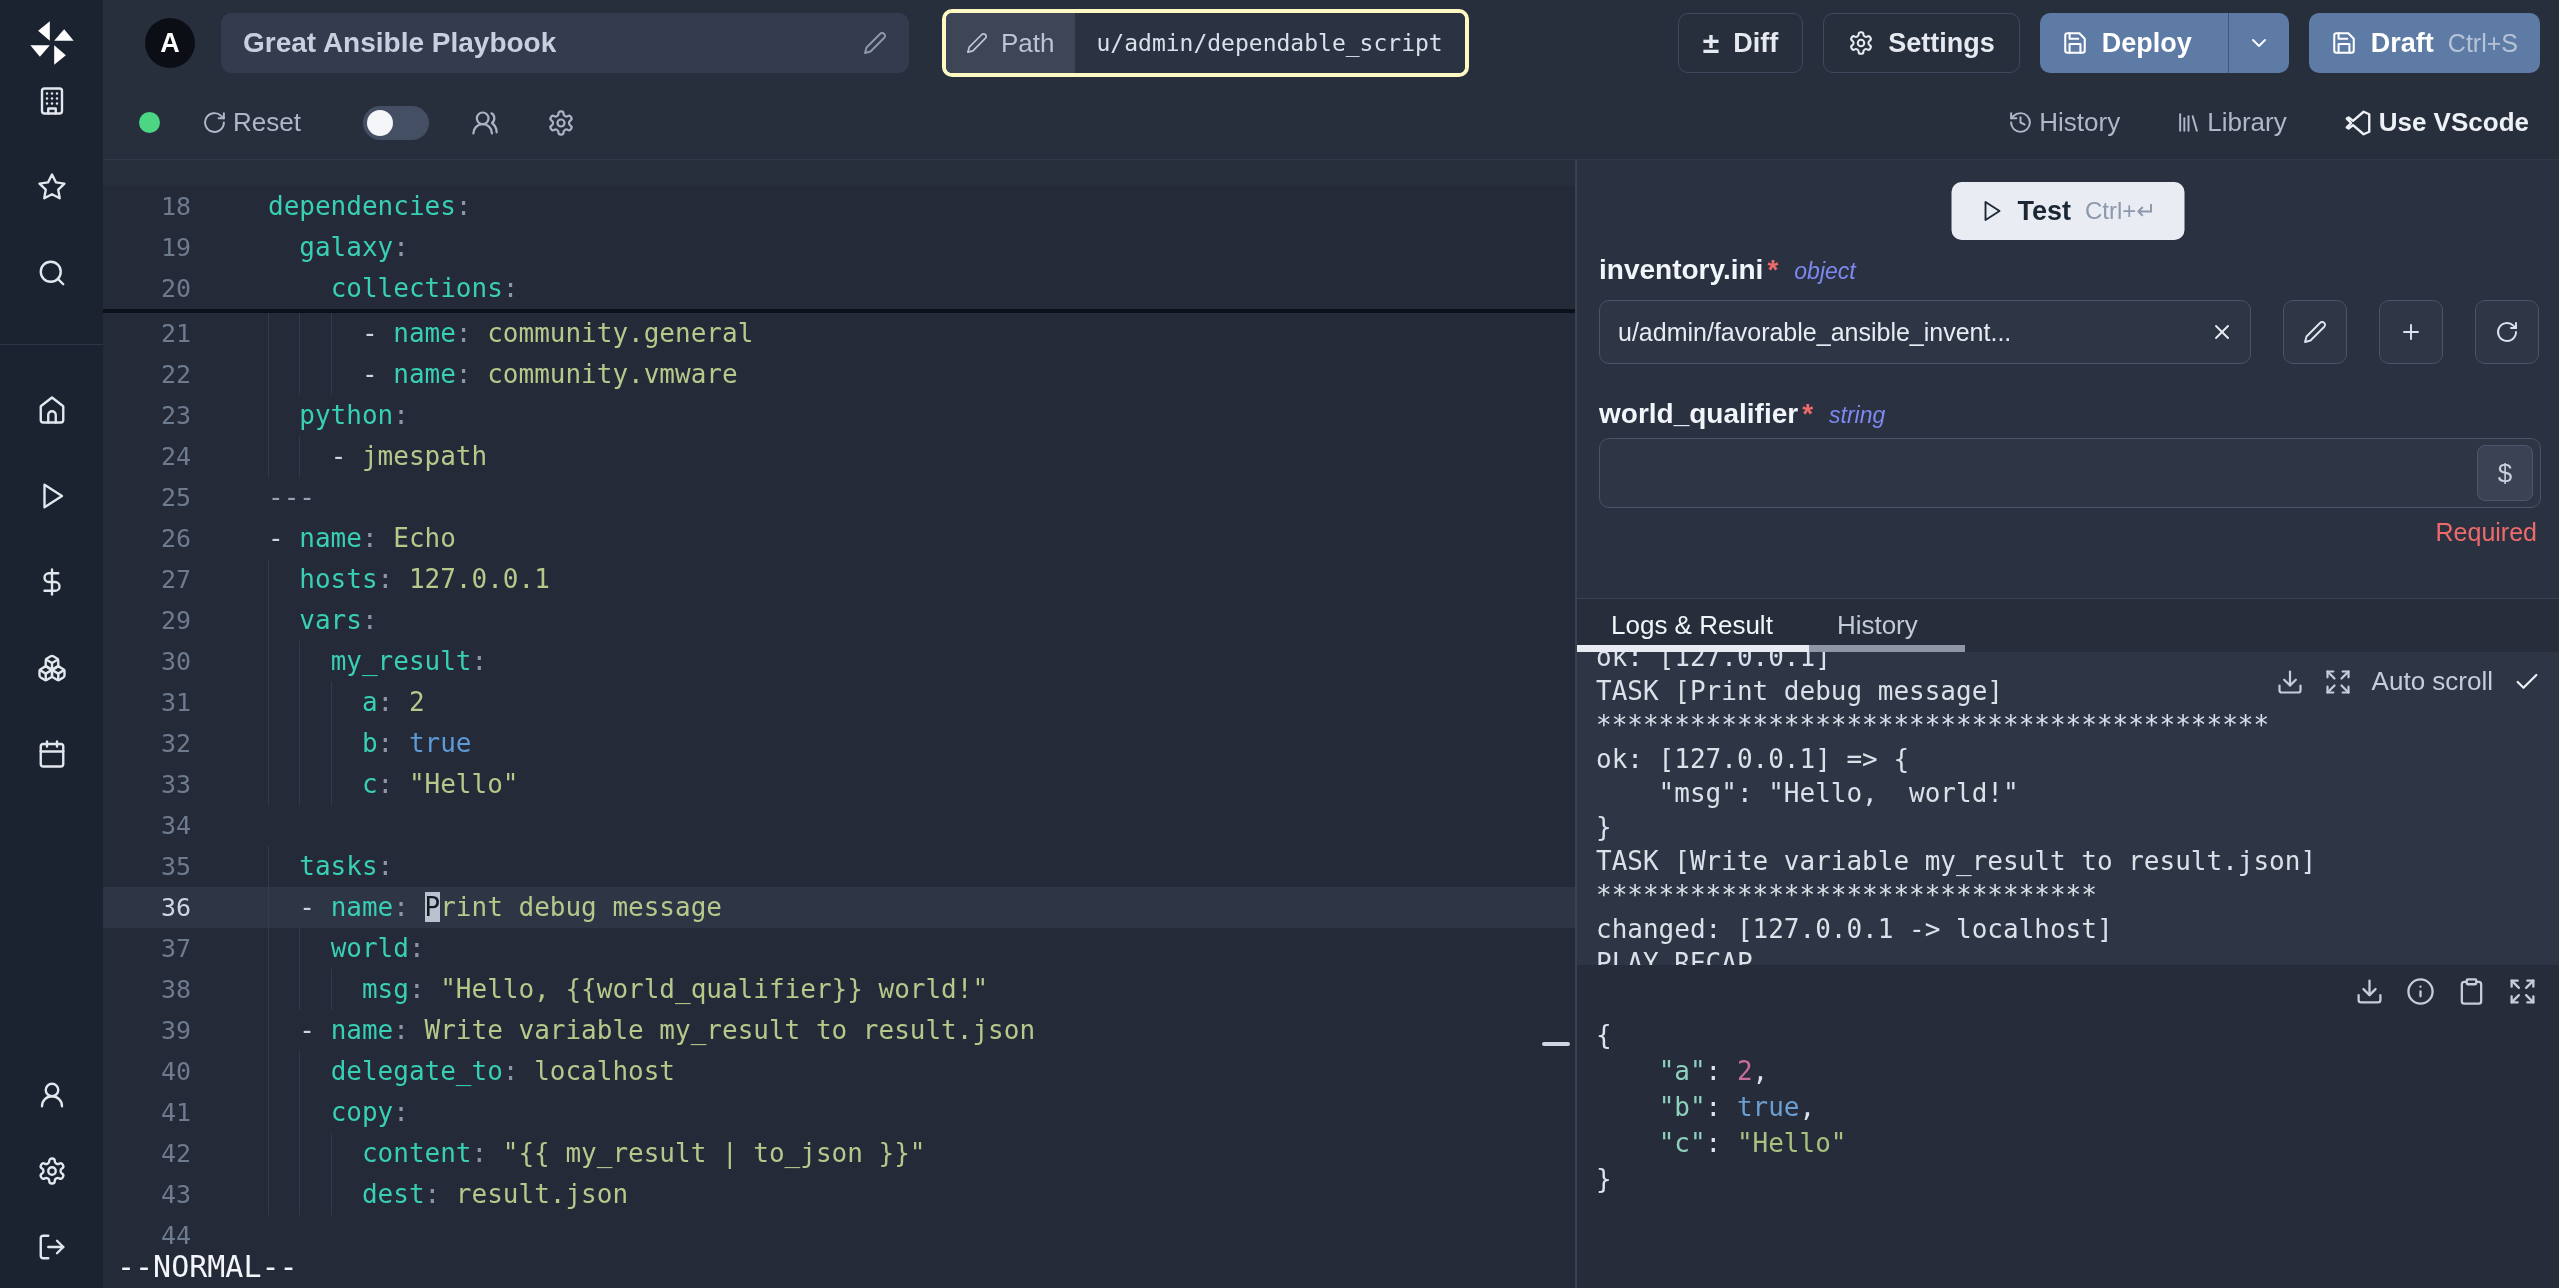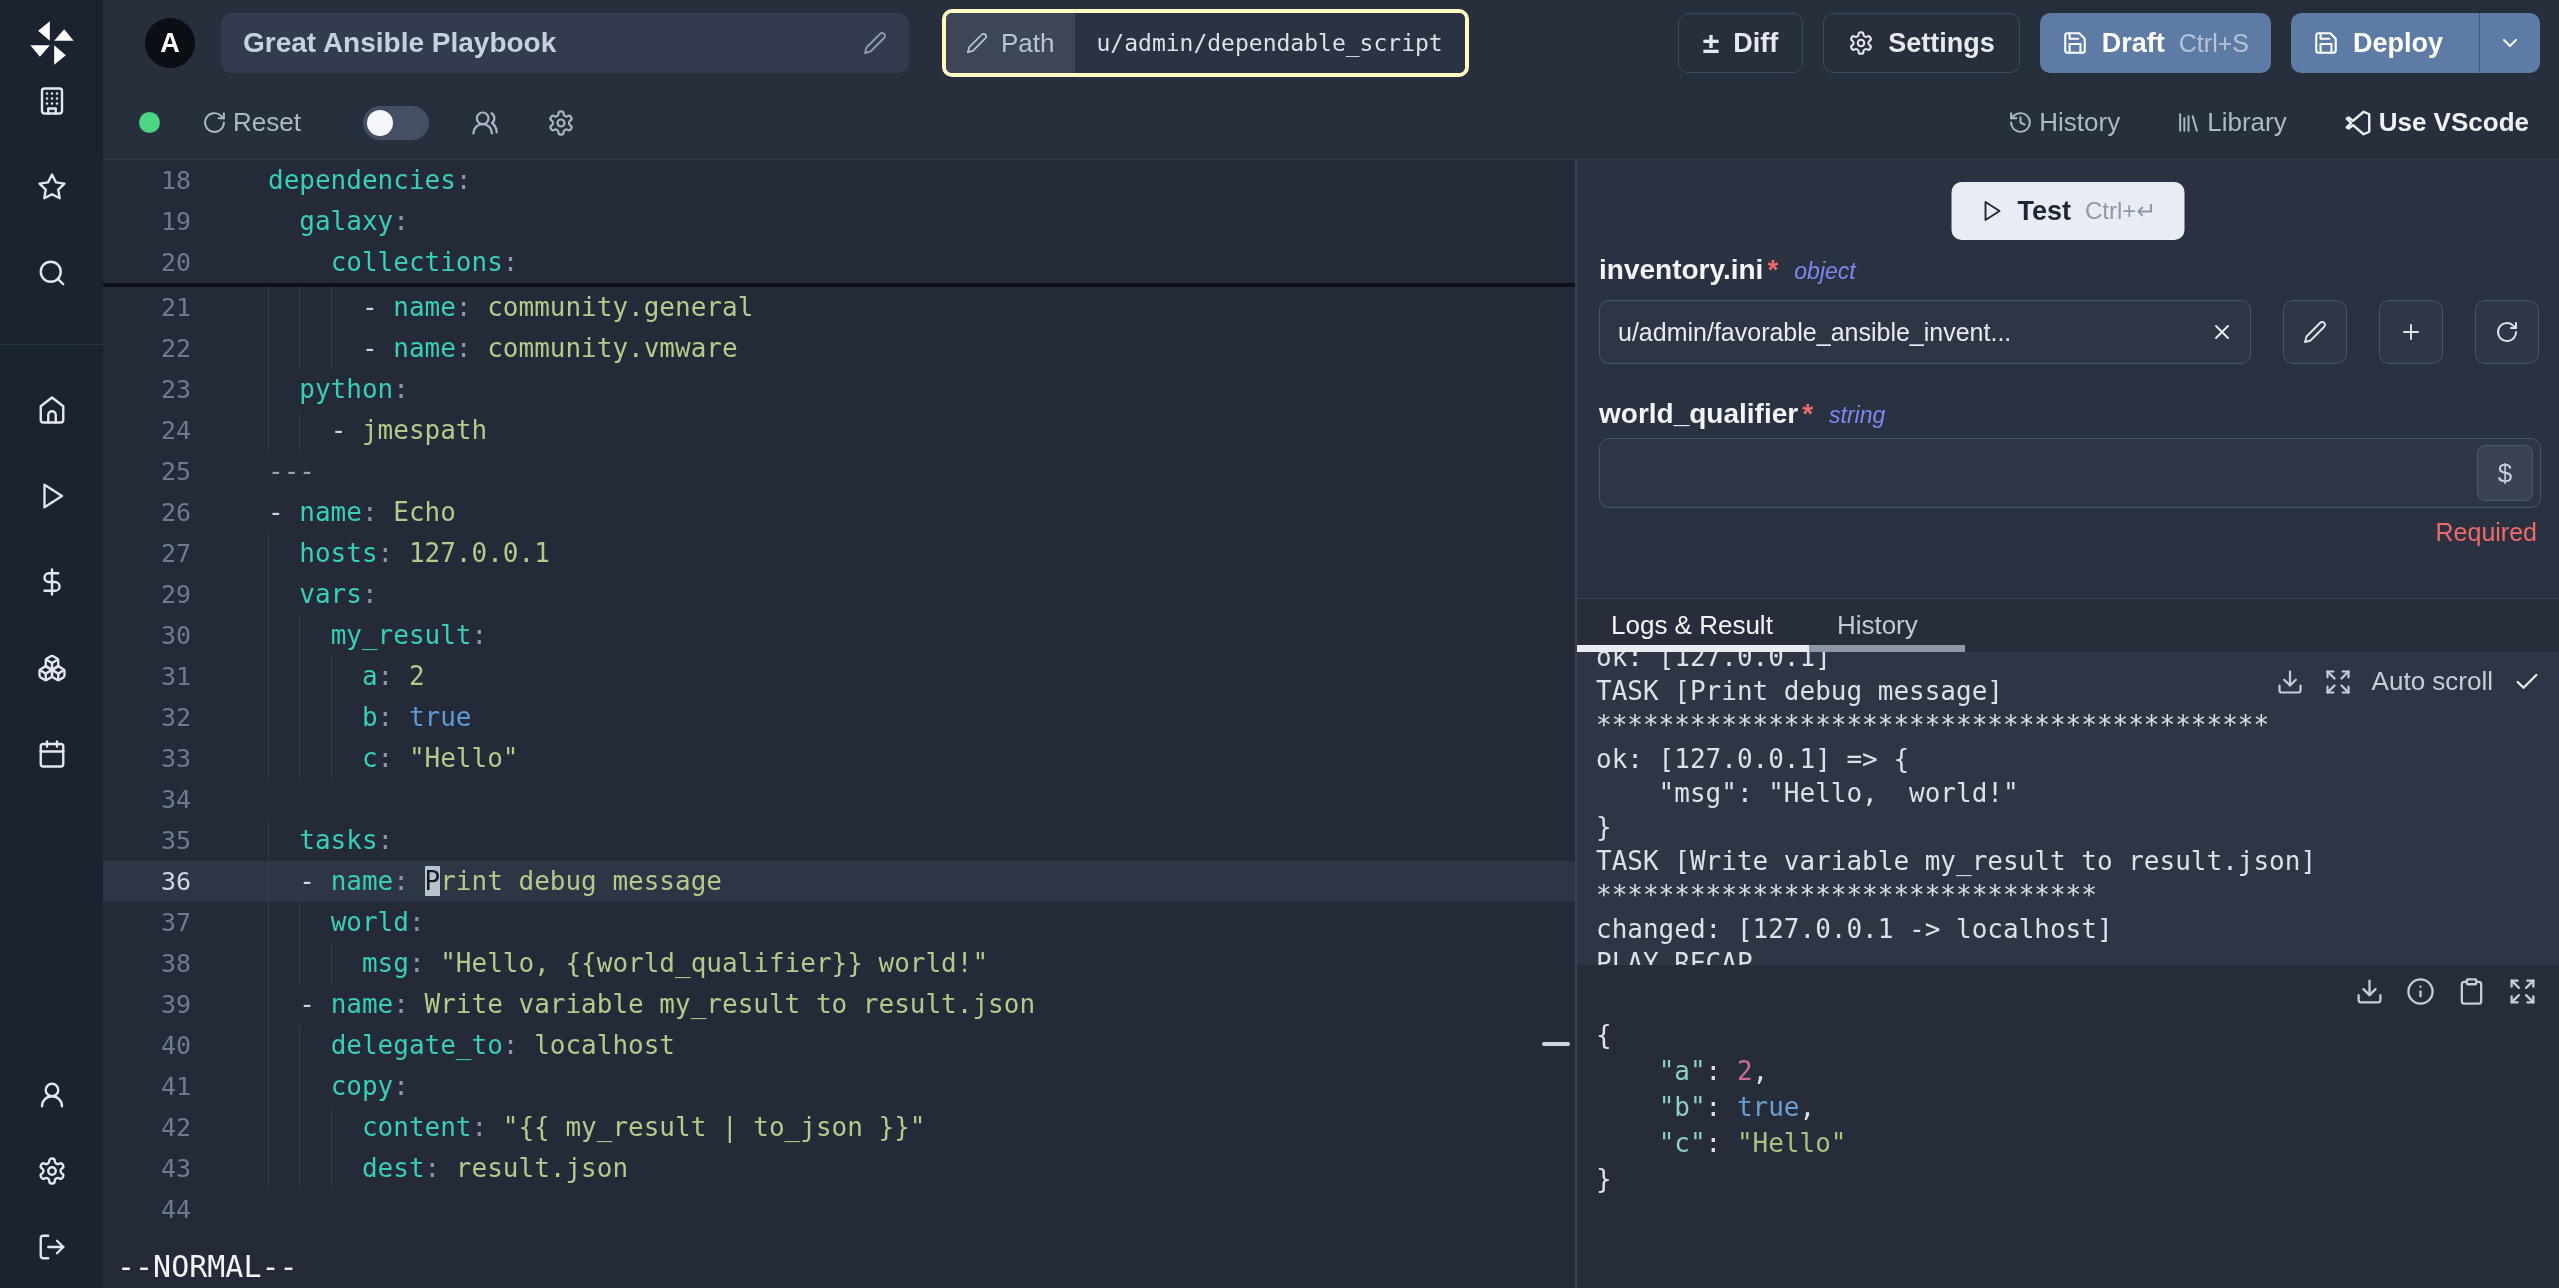--- a/index.html
+++ b/index.html
@@ -56,21 +56,21 @@
   .tb-item .ic{width:25px;height:25px;}
   .toggle{margin-left:62px;width:66px;height:34px;border-radius:17px;background:#454f63;position:relative;cursor:pointer;}
   .toggle .knob{position:absolute;left:4px;top:4px;width:26px;height:26px;border-radius:50%;background:#f4f6f9;}
   .tb-icon{width:28px;height:28px;color:#aab4c2;cursor:pointer;}
   .tb-right{margin-left:auto;display:flex;align-items:center;gap:56px;}
   .tb-right .vscode{color:#eef1f6;font-weight:700;}
   .tb-right .vscode .ic{width:30px;height:30px;}
 
   
   .content{position:absolute;left:103px;right:0;top:160px;bottom:0;display:flex;}
-  .editor{width:1472px;background:#242a37;position:relative;overflow:hidden;flex:0 0 auto;}
+  .editor{width:1472px;background:#242a37;position:relative;overflow:hidden;flex:0 0 auto;margin-top:26px;}
   .vdivider{width:2px;background:#3a4252;position:relative;flex:0 0 auto;}
   .drag-dash{position:absolute;left:-33px;top:882px;width:28px;height:4px;border-radius:2px;background:#cfd6e2;cursor:col-resize;}
 
   
   .cl{position:relative;height:41px;line-height:41px;white-space:pre;
       font-family:"DejaVu Sans Mono",monospace;font-size:26px;padding-left:165px;box-sizing:border-box;}
   .cl .num{position:absolute;left:0;top:0;width:88px;text-align:right;color:#6e7a8e;font-size:25px;}
   .cl.current{background:#2e3545;}
   .cl.current .num{color:#cfd6e2;}
   .guide{position:absolute;top:0;bottom:0;width:1px;background:#38425366;background:#384253;opacity:.75;}
@@ -281,41 +281,41 @@
       </div>
       <div class="btn btn-slate">
         <span class="main">
           <span class="ic">
               <svg viewBox="0 0 24 24">
                 <path d="M19 21H5a2 2 0 0 1-2-2V5a2 2 0 0 1 2-2h11l5 5v11a2 2 0 0 1-2 2z"></path>
                 <path d="M17 21v-8H7v8"></path>
                 <path d="M7 3v5h8"></path>
               </svg>
             </span>
-          <span>Draft</span>
-          <span class="shortcut">Ctrl+S</span>
+          <span>Deploy</span>
+        </span>
+        <span class="chev-seg">
+          <span class="ic">
+              <svg viewBox="0 0 24 24">
+                <path d="m6 9 6 6 6-6"></path>
+              </svg>
+            </span>
         </span>
       </div>
       <div class="btn btn-slate">
         <span class="main">
           <span class="ic">
               <svg viewBox="0 0 24 24">
                 <path d="M19 21H5a2 2 0 0 1-2-2V5a2 2 0 0 1 2-2h11l5 5v11a2 2 0 0 1-2 2z"></path>
                 <path d="M17 21v-8H7v8"></path>
                 <path d="M7 3v5h8"></path>
               </svg>
             </span>
-          <span>Deploy</span>
-        </span>
-        <span class="chev-seg">
-          <span class="ic">
-              <svg viewBox="0 0 24 24">
-                <path d="m6 9 6 6 6-6"></path>
-              </svg>
-            </span>
+          <span>Draft</span>
+          <span class="shortcut">Ctrl+S</span>
         </span>
       </div>
     </div>
   </header>
 
   <div class="toolbar">
     <span class="dot"></span>
     <span class="tb-item" style="margin-left:42px;">
       <span class="ic">
           <svg viewBox="0 0 24 24">

